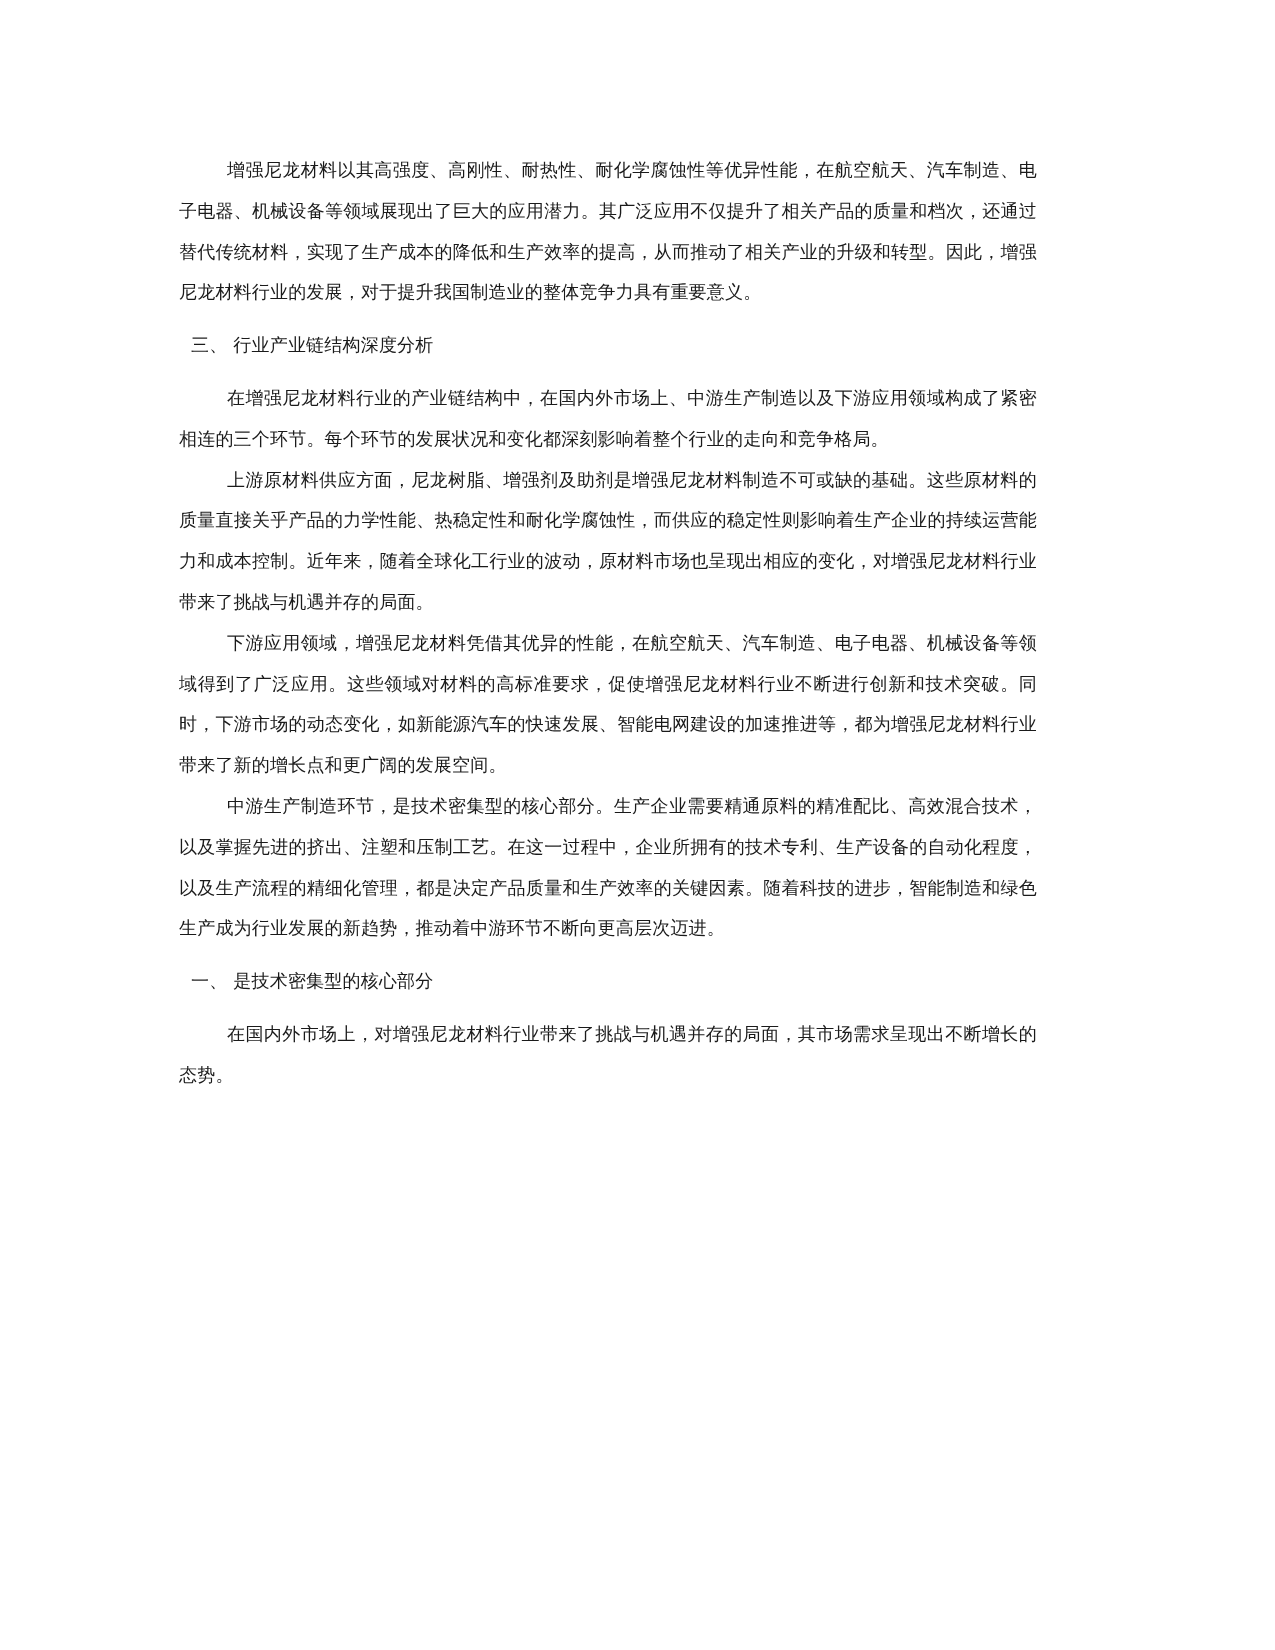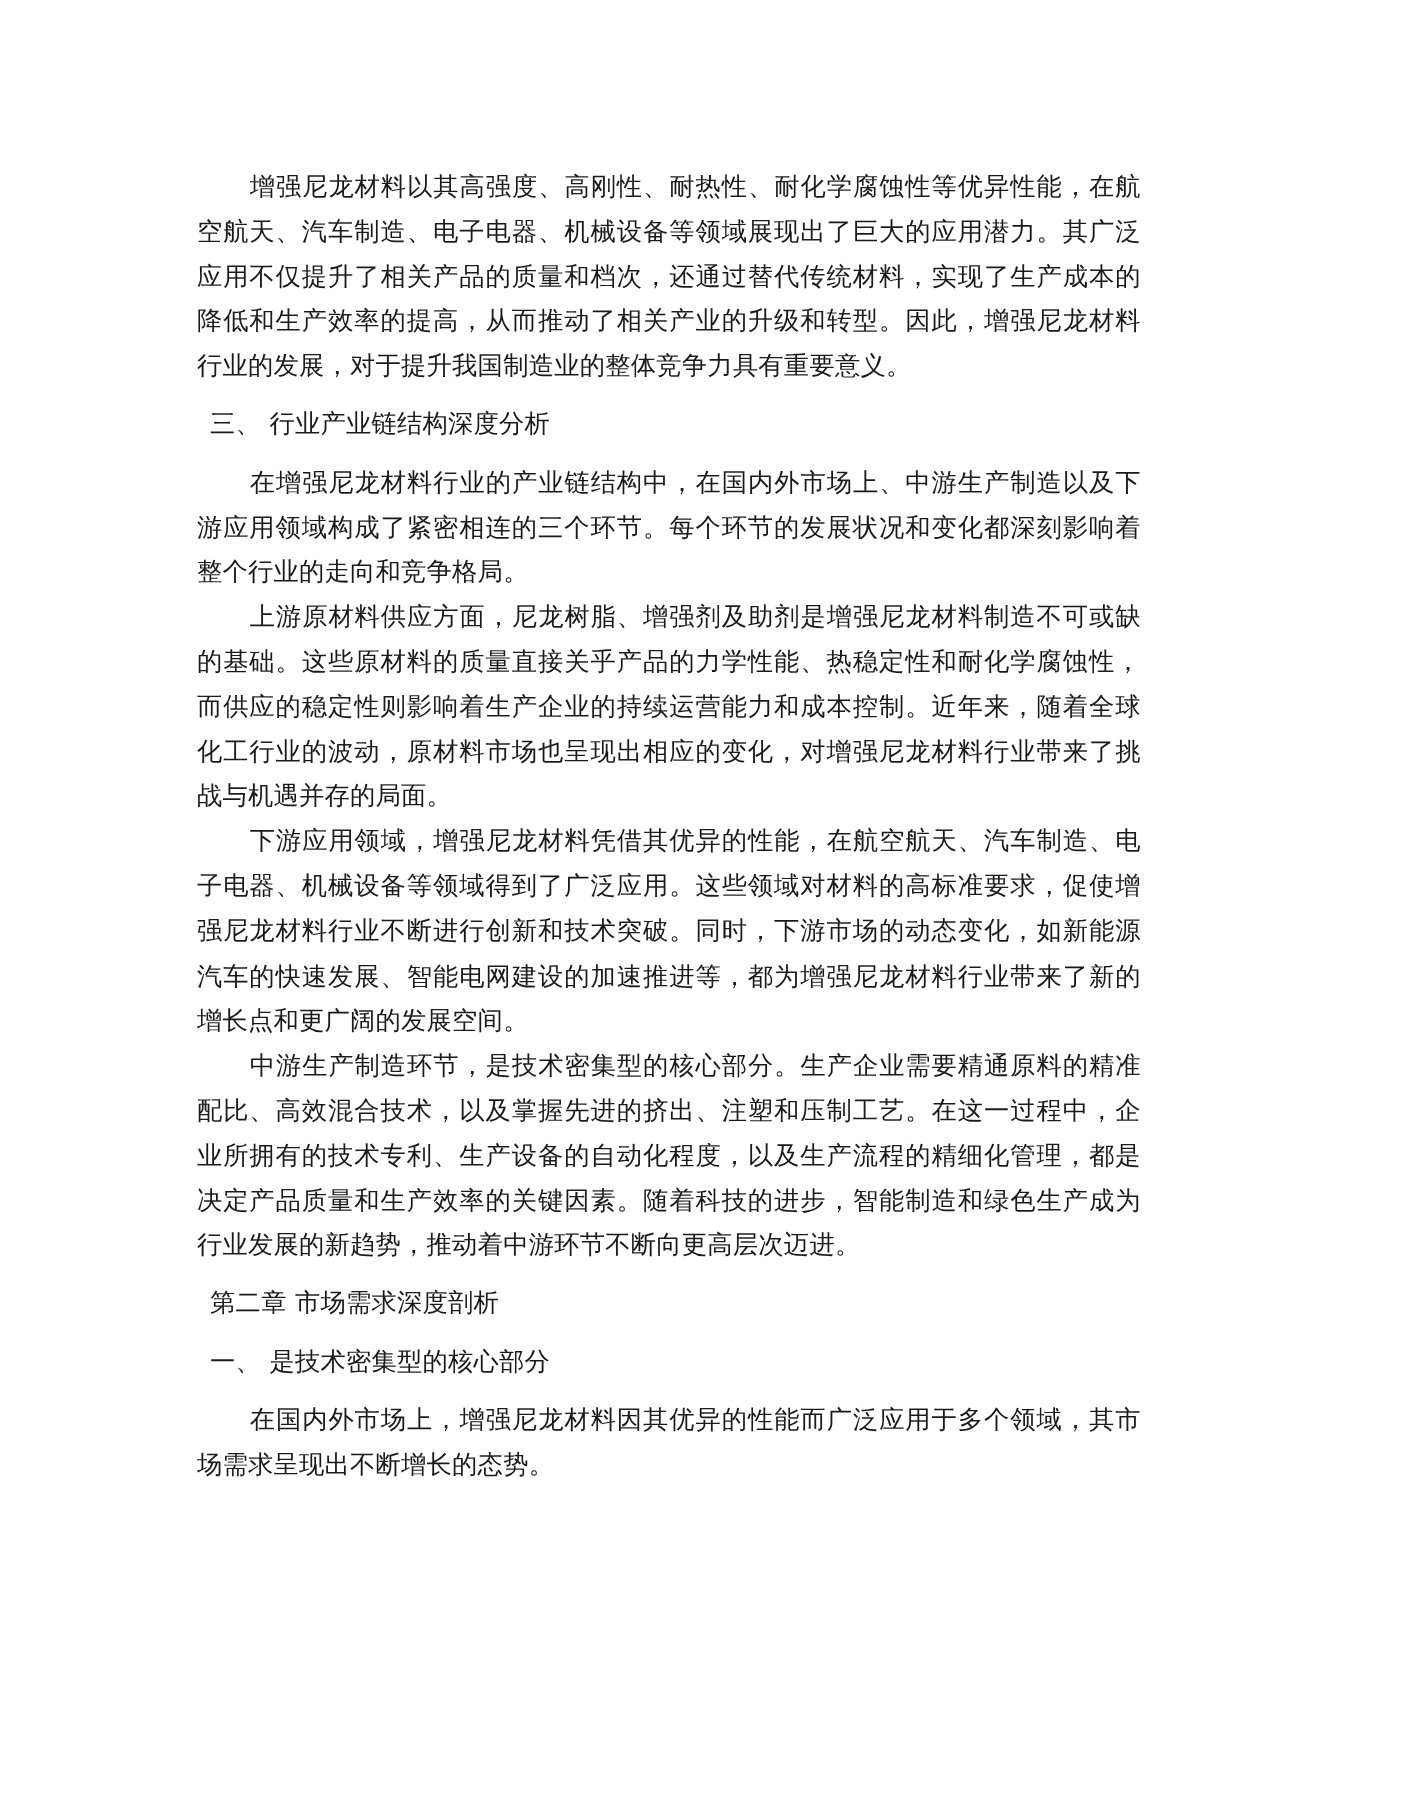--- a/index.html
+++ b/index.html
@@ -3,34 +3,33 @@
   <meta charset="utf-8">
   <style>
     html, body { margin: 0; padding: 0; background: #ffffff; }
     body { width: 1275px; height: 1650px; position: relative; overflow: hidden; }
     .page {
       position: absolute;
       left: 179px;
       top: 150px;
       width: 858px;
       font-family: "DejaVu Sans", "Liberation Sans", sans-serif;
-      font-size: 23px;
+      font-size: 18px;
       line-height: 40.8px;
       color: #1a1a1a;
       letter-spacing: 0.2px;
     }
     .para { margin: 0; text-indent: 48px; text-align: justify; }
     .heading { margin: 12px; text-indent: 0; }
   </style>
 </head>
 <body>
 
 <div class="page">
   <p class="para">增强尼龙材料以其高强度、高刚性、耐热性、耐化学腐蚀性等优异性能，在航空航天、汽车制造、电子电器、机械设备等领域展现出了巨大的应用潜力。其广泛应用不仅提升了相关产品的质量和档次，还通过替代传统材料，实现了生产成本的降低和生产效率的提高，从而推动了相关产业的升级和转型。因此，增强尼龙材料行业的发展，对于提升我国制造业的整体竞争力具有重要意义。</p>
   <p class="heading">三、 行业产业链结构深度分析</p>
   <p class="para">在增强尼龙材料行业的产业链结构中，在国内外市场上、中游生产制造以及下游应用领域构成了紧密相连的三个环节。每个环节的发展状况和变化都深刻影响着整个行业的走向和竞争格局。</p>
   <p class="para">上游原材料供应方面，尼龙树脂、增强剂及助剂是增强尼龙材料制造不可或缺的基础。这些原材料的质量直接关乎产品的力学性能、热稳定性和耐化学腐蚀性，而供应的稳定性则影响着生产企业的持续运营能力和成本控制。近年来，随着全球化工行业的波动，原材料市场也呈现出相应的变化，对增强尼龙材料行业带来了挑战与机遇并存的局面。</p>
   <p class="para">下游应用领域，增强尼龙材料凭借其优异的性能，在航空航天、汽车制造、电子电器、机械设备等领域得到了广泛应用。这些领域对材料的高标准要求，促使增强尼龙材料行业不断进行创新和技术突破。同时，下游市场的动态变化，如新能源汽车的快速发展、智能电网建设的加速推进等，都为增强尼龙材料行业带来了新的增长点和更广阔的发展空间。</p>
   <p class="para">中游生产制造环节，是技术密集型的核心部分。生产企业需要精通原料的精准配比、高效混合技术，以及掌握先进的挤出、注塑和压制工艺。在这一过程中，企业所拥有的技术专利、生产设备的自动化程度，以及生产流程的精细化管理，都是决定产品质量和生产效率的关键因素。随着科技的进步，智能制造和绿色生产成为行业发展的新趋势，推动着中游环节不断向更高层次迈进。</p>
-  <p class="heading">第二章 市场需求深度剖析</p>
   <p class="heading">一、 是技术密集型的核心部分</p>
-  <p class="para">在国内外市场上，增强尼龙材料因其优异的性能而广泛应用于多个领域，其市场需求呈现出不断增长的态势。</p>
+  <p class="para">在国内外市场上，对增强尼龙材料行业带来了挑战与机遇并存的局面，其市场需求呈现出不断增长的态势。</p>
 </div>
 
 </body></html>

